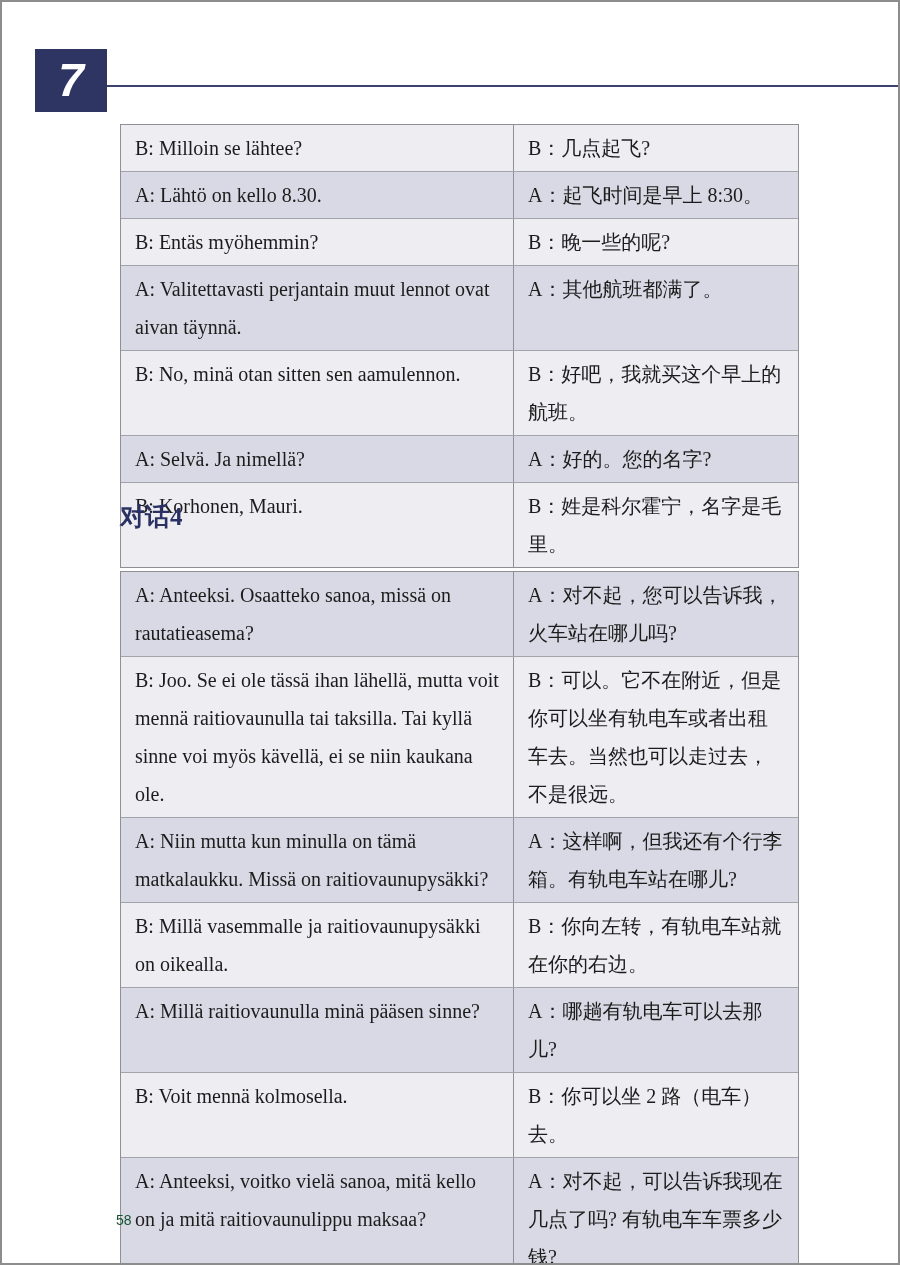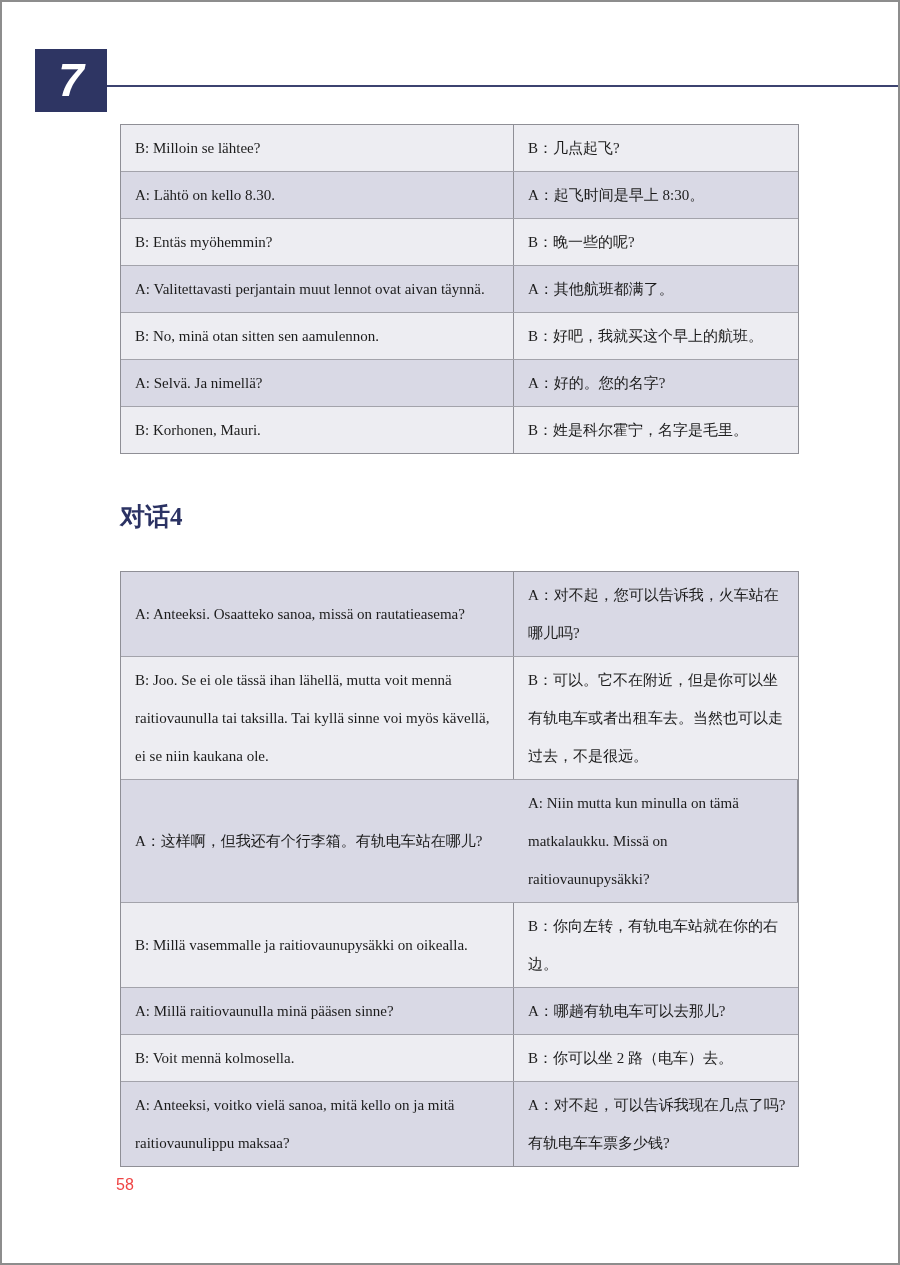--- a/index.html
+++ b/index.html
@@ -50,43 +50,43 @@
   .dlg-row {
     display: grid;
     grid-template-columns: 393px 1fr;
     border-bottom: 1px solid #a3a3ab;
   }
   .dlg-row:last-child { border-bottom: none; }
   .dlg-row.light { background: #ededf2; }
   .dlg-row.dark  { background: #d9d9e5; }
   .cell {
     display: flex;
-    align-items: center;
+    align-items: flex-start;
     padding: 4px 12px 4px 14px;
-    font-size: 15px;
+    font-size: 20px;
     line-height: 38px;
     box-sizing: border-box;
   }
   .cell.fi { border-right: 1px solid #8f8f96; }
   
   .section-heading {
     position: absolute;
     left: 118px; top: 498px;
     font-family: Liberation Serif, serif;
     font-weight: bold;
     font-size: 25px;
     color: #2b3263;
   }
   
   .page-number {
     position: absolute;
-    left: 114px; top: 1174px;
+    left: 114px; top: 1210px;
     font-family: "Liberation Sans", sans-serif;
-    font-size: 16px;
-    color: #ef4444;
+    font-size: 14px;
+    color: #14532d;
   }
 </style>
 </head>
 <body>
 
 <div class="page">
 
   <div class="chapter-box">
     <span class="num">7</span>
   </div>
@@ -164,26 +164,26 @@
     </div>
     <div class="dlg-row light">
       <div class="cell fi">
           <span>B: Joo. Se ei ole tässä ihan lähellä, mutta voit mennä raitiovaunulla tai taksilla. Tai kyllä sinne voi myös kävellä, ei se niin kaukana ole.</span>
         </div>
       <div class="cell zh">
           <span>B：可以。它不在附近，但是你可以坐有轨电车或者出租车去。当然也可以走过去，不是很远。</span>
         </div>
     </div>
     <div class="dlg-row dark">
+      <div class="cell fi">
+          <span>A: Niin mutta kun minulla on tämä matkalaukku. Missä on raitiovaunupysäkki?</span>
+        </div>
       <div class="cell zh">
           <span>A：这样啊，但我还有个行李箱。有轨电车站在哪儿?</span>
         </div>
-      <div class="cell fi">
-          <span>A: Niin mutta kun minulla on tämä matkalaukku. Missä on raitiovaunupysäkki?</span>
-        </div>
     </div>
     <div class="dlg-row light">
       <div class="cell fi">
           <span>B: Millä vasemmalle ja raitiovaunupysäkki on oikealla.</span>
         </div>
       <div class="cell zh">
           <span>B：你向左转，有轨电车站就在你的右边。</span>
         </div>
     </div>
     <div class="dlg-row dark">

